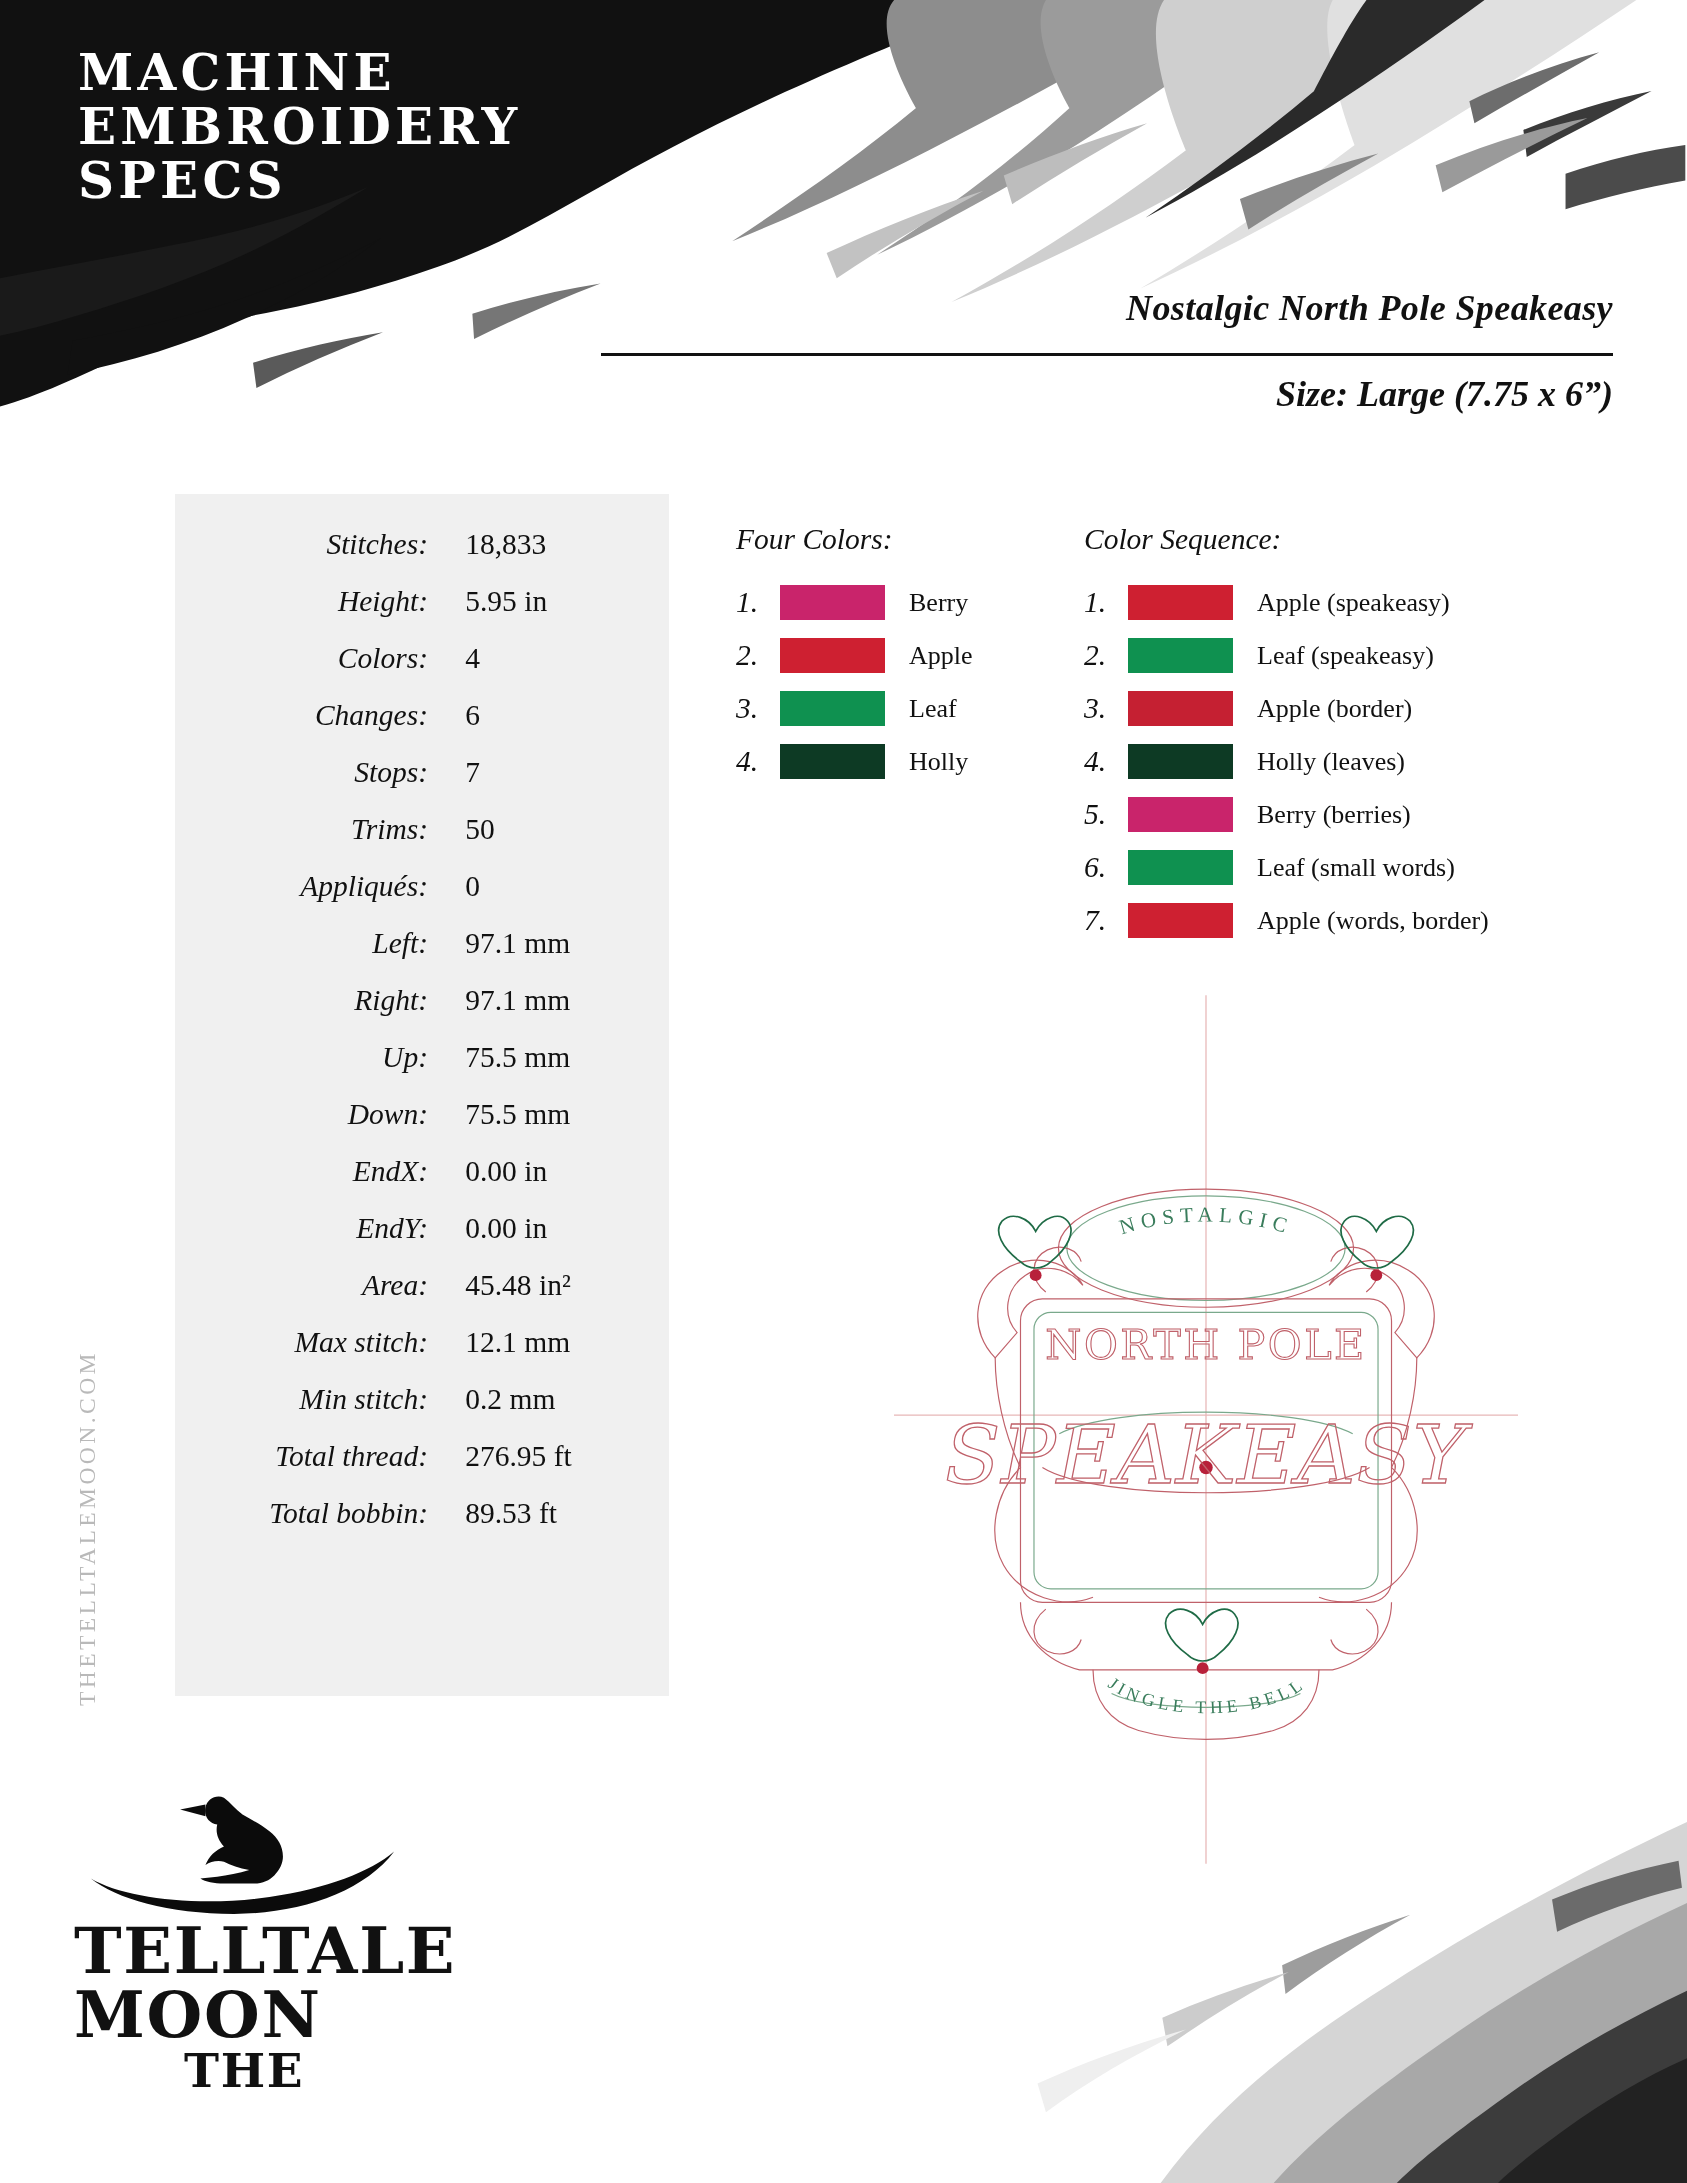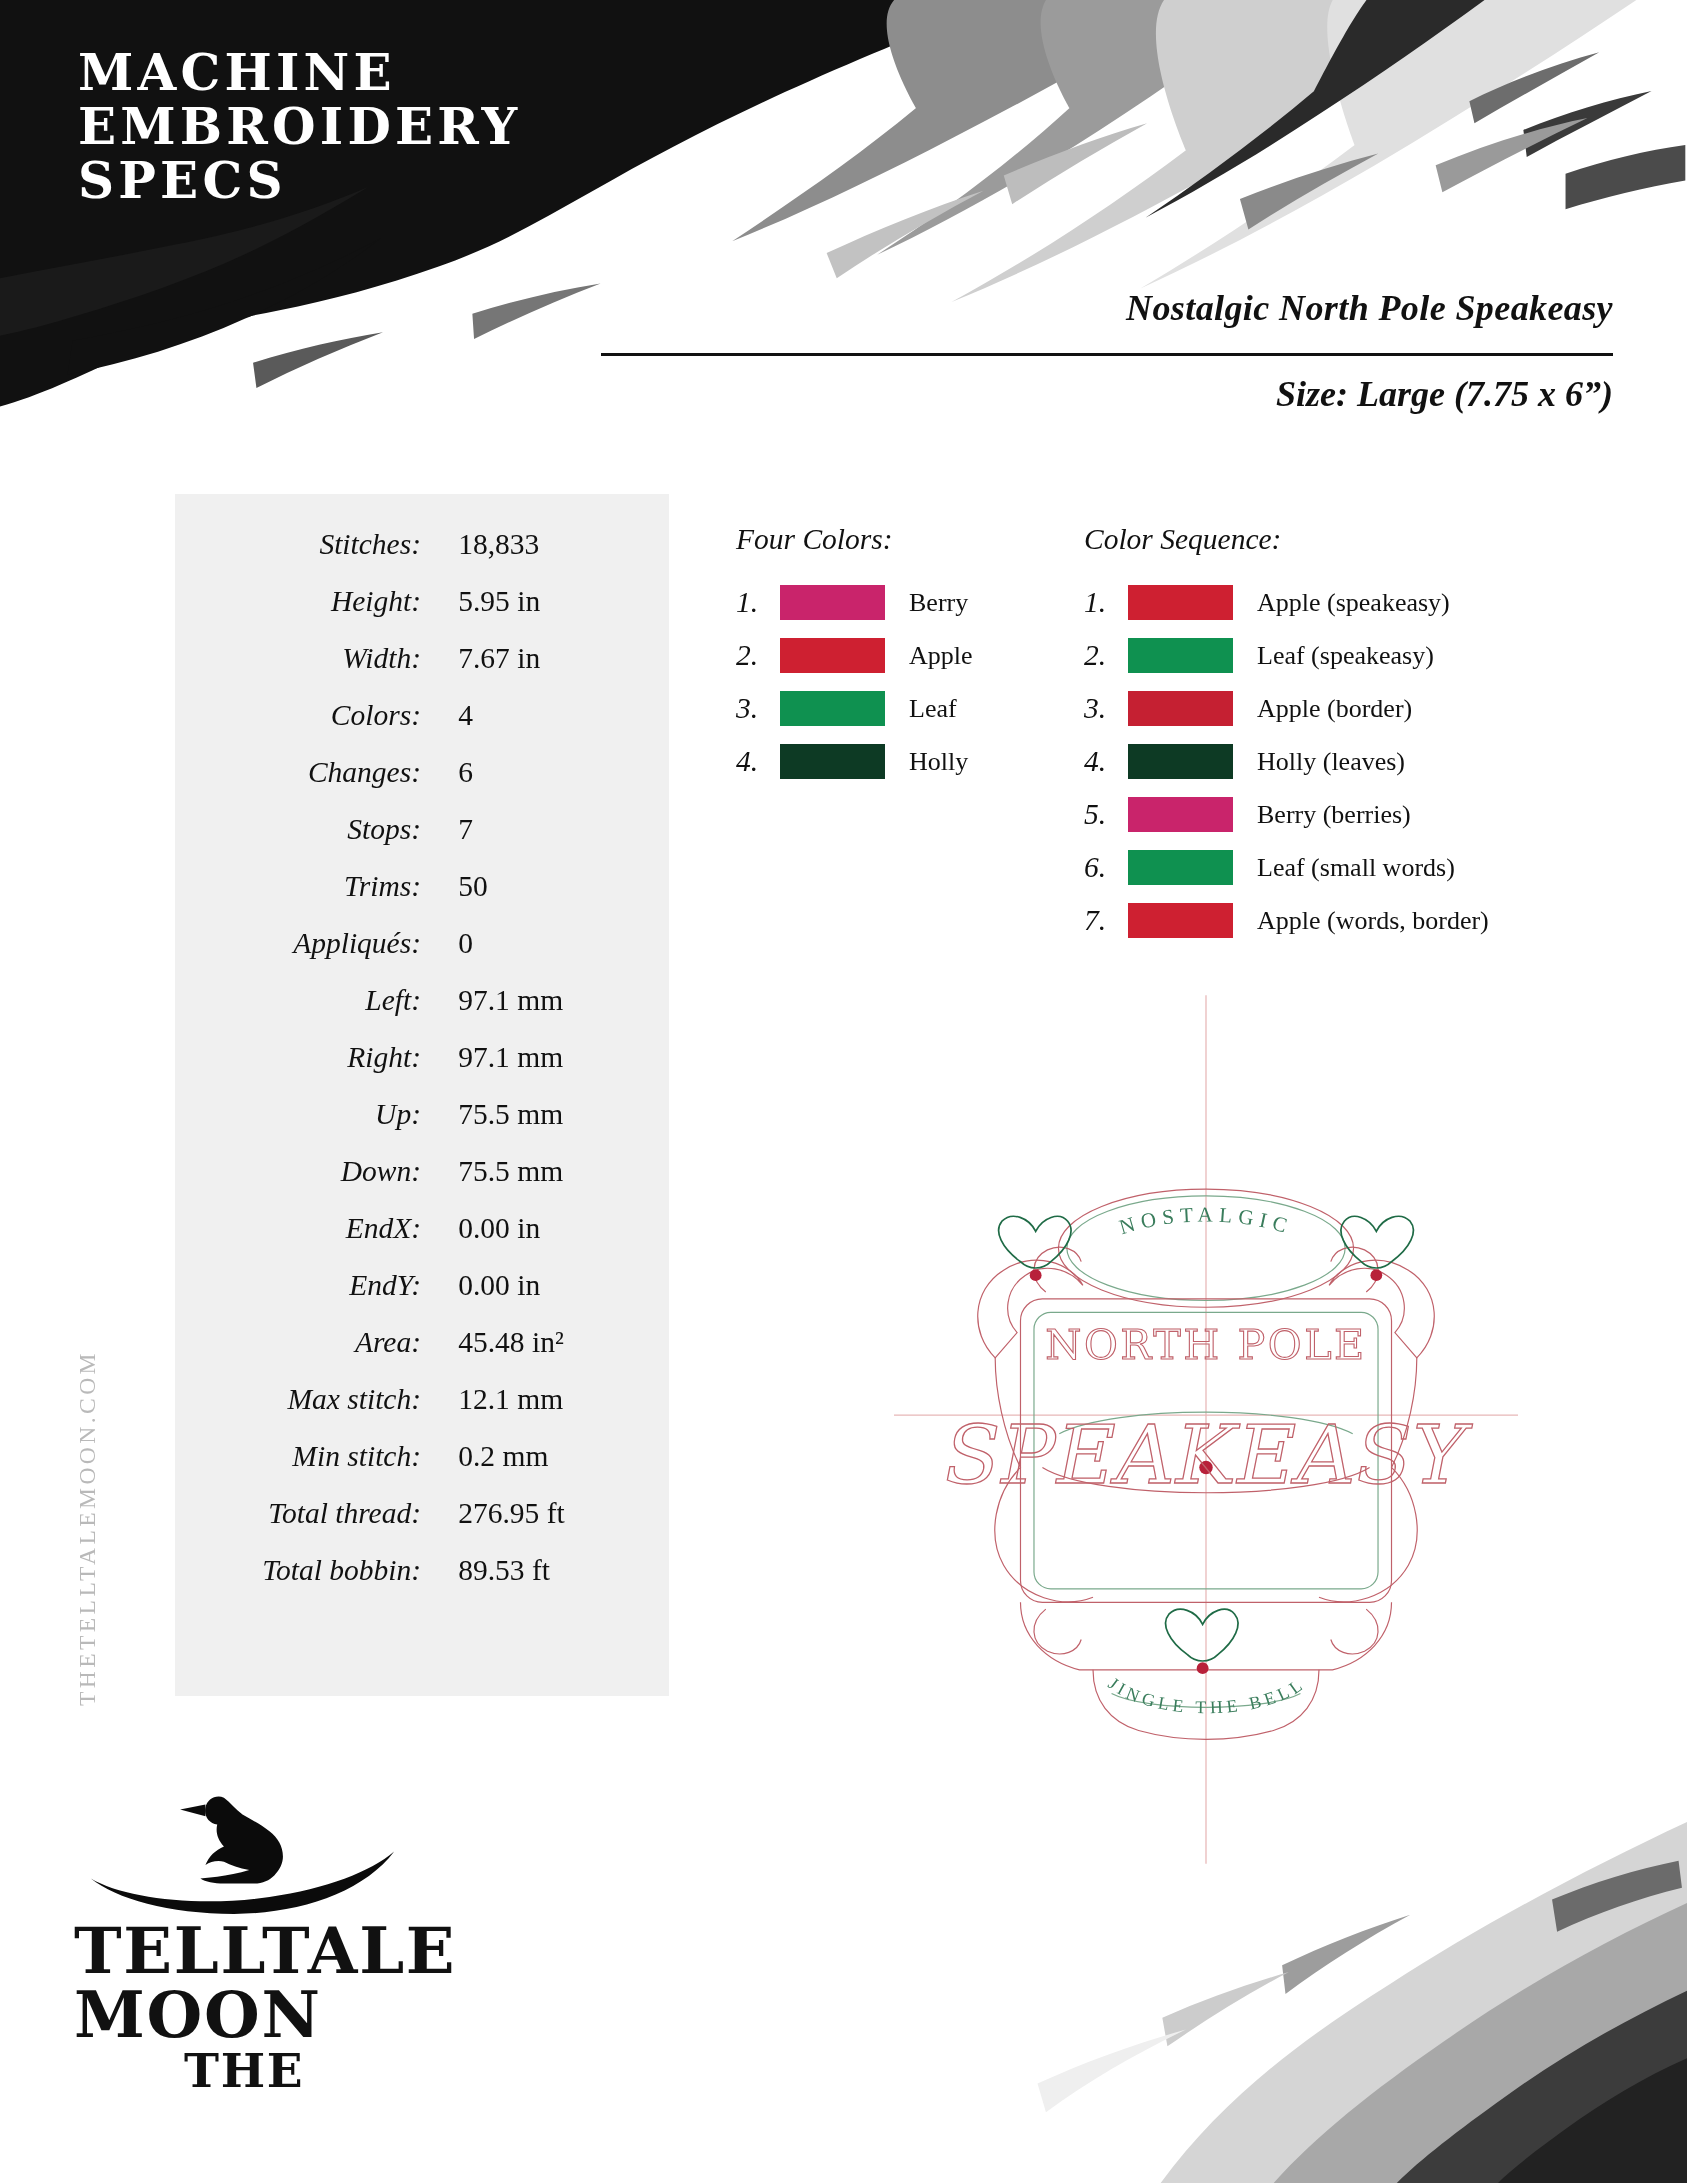--- a/index.html
+++ b/index.html
@@ -72,21 +72,21 @@
   .stats-panel {
     position: absolute;
     left: 175px;
     top: 494px;
     width: 494px;
     height: 1202px;
     background: #f0f0f0;
   }
   .stats-table {
     position: absolute;
-    left: 168px;
+    left: 175px;
     top: 516px;
     width: 407px;
     border-collapse: collapse;
   }
   .stats-table td {
     font-size: 29.5px;
     padding: 0;
     height: 57px;
     vertical-align: middle;
   }
@@ -245,24 +245,20 @@
   <tbody>
     <tr>
         <td class="label">Stitches:</td>
         <td class="value">18,833</td>
       </tr>
     <tr>
         <td class="label">Height:</td>
         <td class="value">5.95 in</td>
       </tr>
     <tr>
-        <td class="label">Width:</td>
-        <td class="value">7.67 in</td>
-      </tr>
-    <tr>
         <td class="label">Colors:</td>
         <td class="value">4</td>
       </tr>
     <tr>
         <td class="label">Changes:</td>
         <td class="value">6</td>
       </tr>
     <tr>
         <td class="label">Stops:</td>
         <td class="value">7</td>

